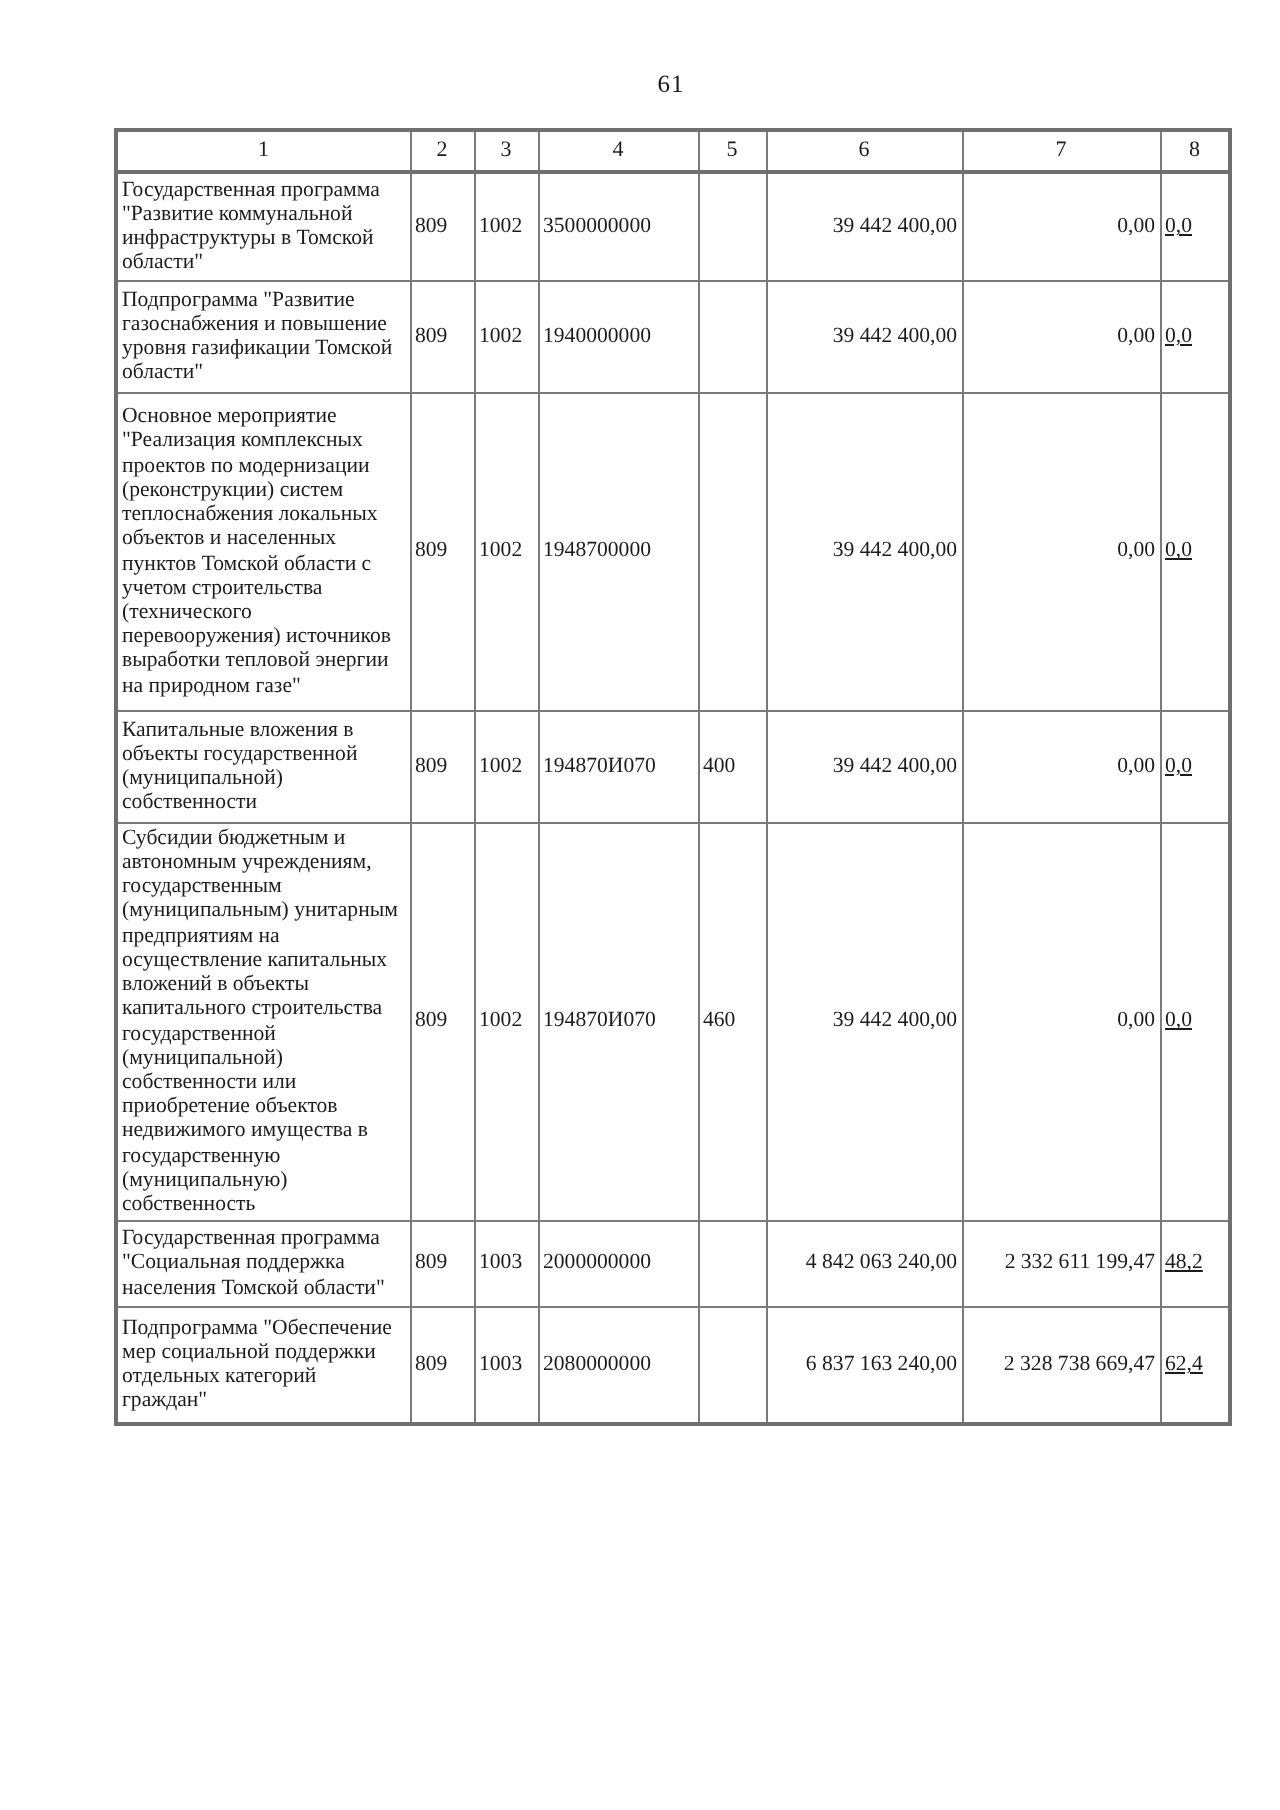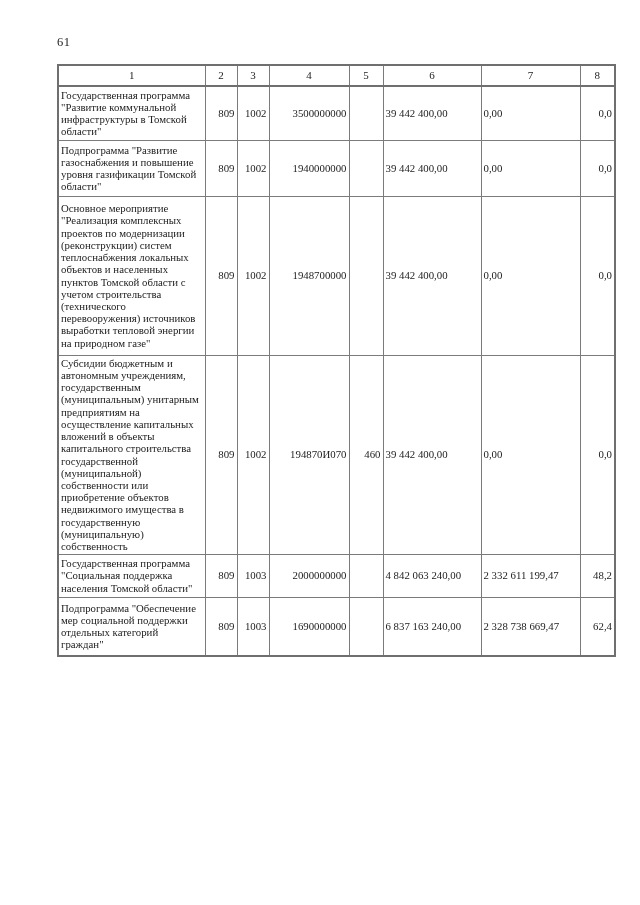--- a/index.html
+++ b/index.html
@@ -8,21 +8,21 @@
     position: relative;
     background: #ffffff;
     font-family: "Liberation Serif", serif;
     color: #1c1c1c;
   }
   .page-number {
     position: absolute;
     top: 35px;
     left: 57px;
     width: 557px;
-    text-align: left;
+    text-align: center;
     font-size: 12.5px;
     letter-spacing: 0.5px;
   }
   table.budget {
     position: absolute;
     left: 57px;
     top: 64px;
     width: 557px;
     table-layout: fixed;
     border-collapse: collapse;
@@ -39,23 +39,23 @@
     overflow: hidden;
     word-wrap: break-word;
   }
   table.budget th {
     font-size: 11px;
     height: 21px;
     text-align: center;
     border-bottom: 2px solid #6f6f6f;
   }
   td.c1 { text-align: left; padding: 2px 3px 2px 4px; }
-  td.code { text-align: right; }
-  td.amt { text-align: left; padding-right: 5px; }
-  td.pct { text-align: right; padding-right: 4px; }
+  td.code { text-align: left; }
+  td.amt { text-align: right; padding-right: 5px; }
+  td.pct { text-align: left; padding-right: 4px; text-decoration: underline; }
   .b4 { border-left-style: dotted !important; }
 </style>
 </head>
 <body>
 
 <div class="page-number">61</div>
 
 <table class="budget">
   <colgroup>
     <col style="width:147px">
@@ -103,20 +103,30 @@
     <tr style="height:159px">
       <td class="c1">Основное мероприятие "Реализация комплексных проектов по модернизации (реконструкции) систем теплоснабжения локальных объектов и населенных пунктов Томской области с учетом строительства (технического перевооружения) источников выработки тепловой энергии на природном газе"</td>
       <td class="code">809</td>
       <td class="code">1002</td>
       <td class="code b4">1948700000</td>
       <td class="code"></td>
       <td class="amt">39 442 400,00</td>
       <td class="amt">0,00</td>
       <td class="pct">0,0</td>
     </tr>
+    <tr style="height:56px">
+      <td class="c1">Капитальные вложения в объекты государственной (муниципальной) собственности</td>
+      <td class="code">809</td>
+      <td class="code">1002</td>
+      <td class="code b4">194870И070</td>
+      <td class="code">400</td>
+      <td class="amt">39 442 400,00</td>
+      <td class="amt">0,00</td>
+      <td class="pct">0,0</td>
+    </tr>
     <tr style="height:199px">
       <td class="c1">Субсидии бюджетным и автономным учреждениям, государственным (муниципальным) унитарным предприятиям на осуществление капитальных вложений в объекты капитального строительства государственной (муниципальной) собственности или приобретение объектов недвижимого имущества в государственную (муниципальную) собственность</td>
       <td class="code">809</td>
       <td class="code">1002</td>
       <td class="code b4">194870И070</td>
       <td class="code">460</td>
       <td class="amt">39 442 400,00</td>
       <td class="amt">0,00</td>
       <td class="pct">0,0</td>
     </tr>
@@ -127,20 +137,20 @@
       <td class="code b4">2000000000</td>
       <td class="code"></td>
       <td class="amt">4 842 063 240,00</td>
       <td class="amt">2 332 611 199,47</td>
       <td class="pct">48,2</td>
     </tr>
     <tr style="height:59px">
       <td class="c1">Подпрограмма "Обеспечение мер социальной поддержки отдельных категорий граждан"</td>
       <td class="code">809</td>
       <td class="code">1003</td>
-      <td class="code b4">1690000000</td>
+      <td class="code b4">2080000000</td>
       <td class="code"></td>
       <td class="amt">6 837 163 240,00</td>
       <td class="amt">2 328 738 669,47</td>
       <td class="pct">62,4</td>
     </tr>
   </tbody>
 </table>
 
 </body></html>

